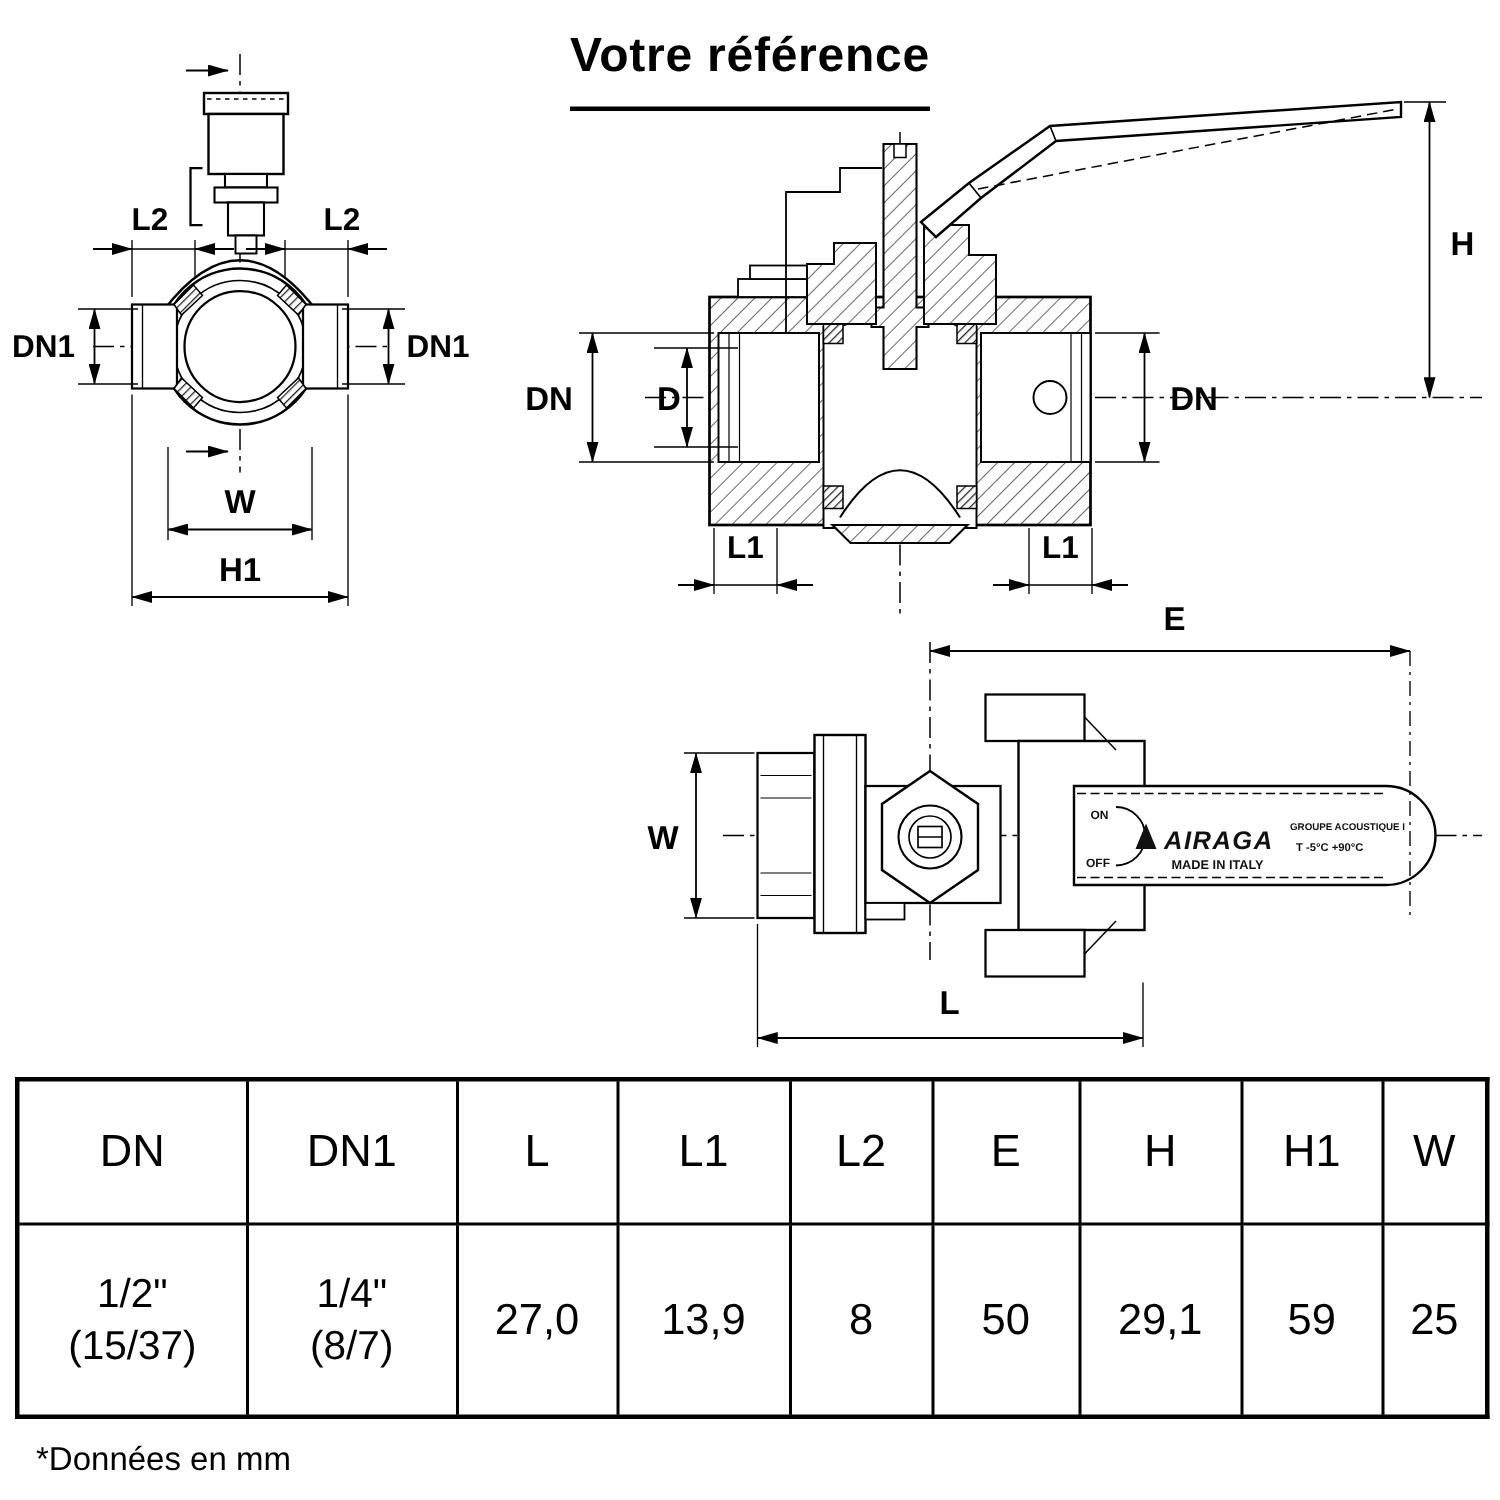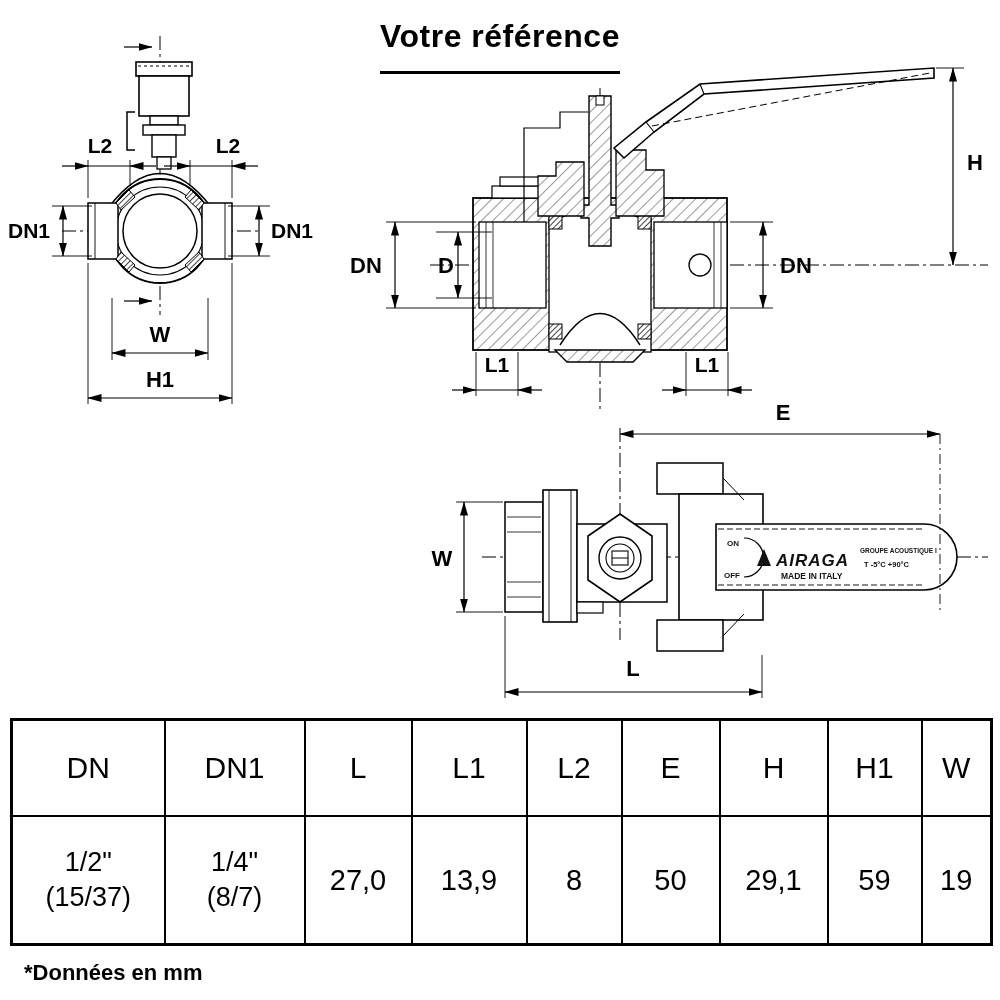--- a/index.html
+++ b/index.html
@@ -12,21 +12,21 @@
   .dimlabel{font-weight:bold;font-size:22px;fill:#000;}
   .dimlabel-sm{font-weight:bold;font-size:21px;fill:#000;}
   #dim-table{position:absolute;left:10px;top:718px;width:980px;border-collapse:collapse;
         table-layout:fixed;}
   #dim-table th,#dim-table td{border:2px solid #000;text-align:center;vertical-align:middle;
         font-weight:normal;padding:0;}
   #dim-table{border:3px solid #000;}
   #dim-table th{height:94px;font-size:30px;}
   #dim-table td{height:126px;font-size:29px;}
   .cell-2line span{display:block;line-height:1.3;font-size:27px;}
-  #footnote{position:absolute;left:24px;top:960px;font-size:22px;font-weight:bold;}
+  #footnote{position:absolute;left:24px;top:960px;font-size:22px;font-weight:normal;}
 </style>
 </head>
 <body>
 
 <div id="page">
 
   <div id="title-wrap">
     <span>Votre référence</span>
   </div>
 
@@ -271,19 +271,19 @@
       <td class="cell-2line">
         <span>1/4"</span>
         <span>(8/7)</span>
       </td>
       <td>27,0</td>
       <td>13,9</td>
       <td>8</td>
       <td>50</td>
       <td>29,1</td>
       <td>59</td>
-      <td>19</td>
+      <td>25</td>
     </tr>
   </tbody>
     </table>
 
   <div id="footnote">*Données en mm</div>
 </div>
 
 </body></html>

